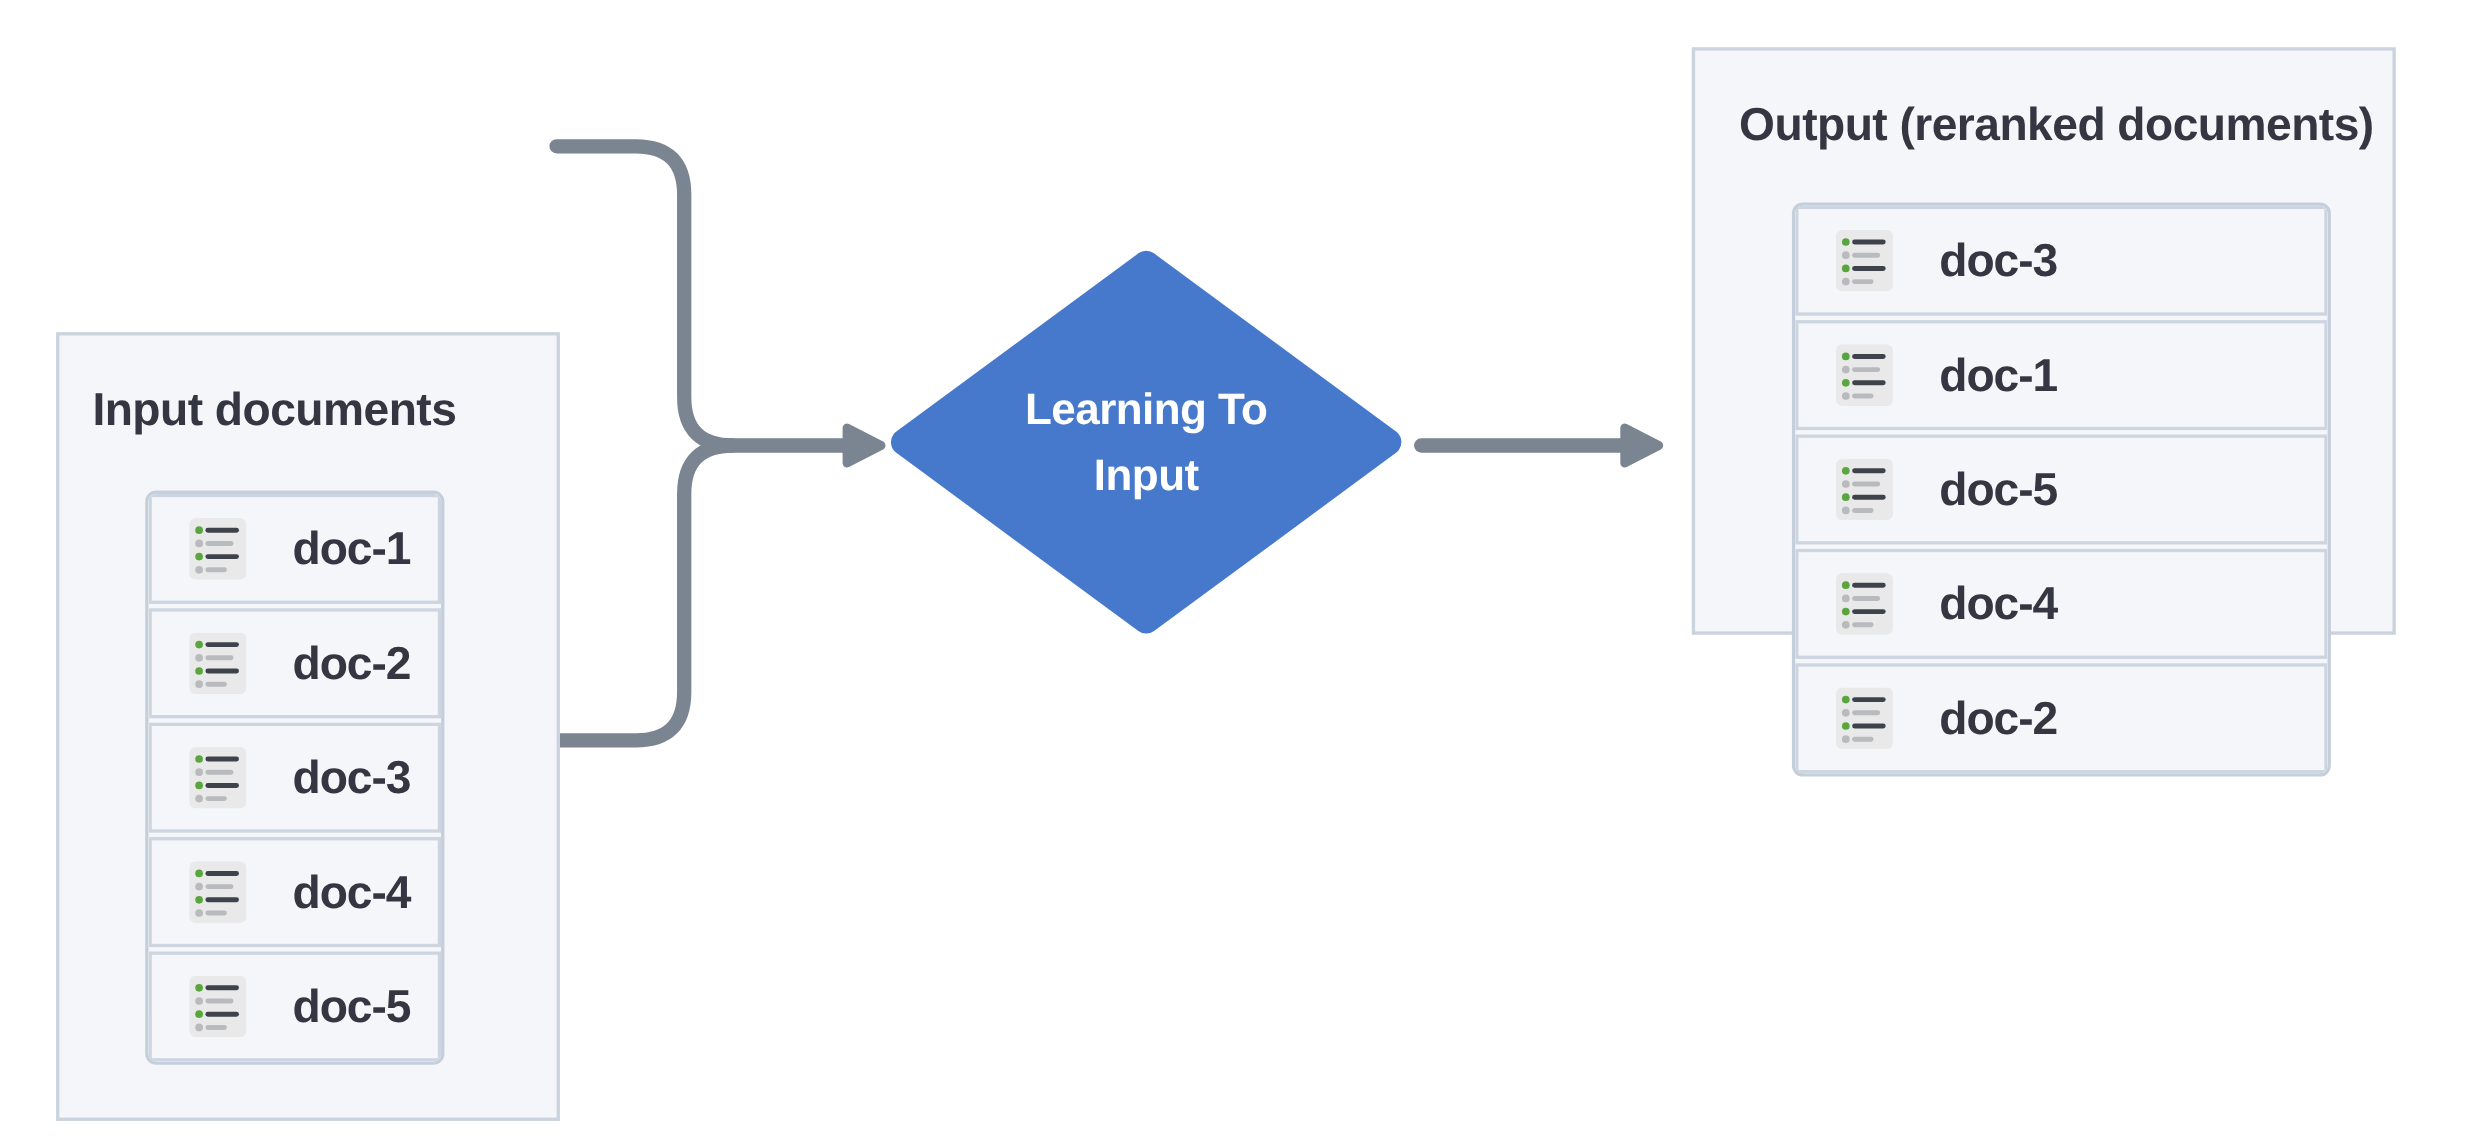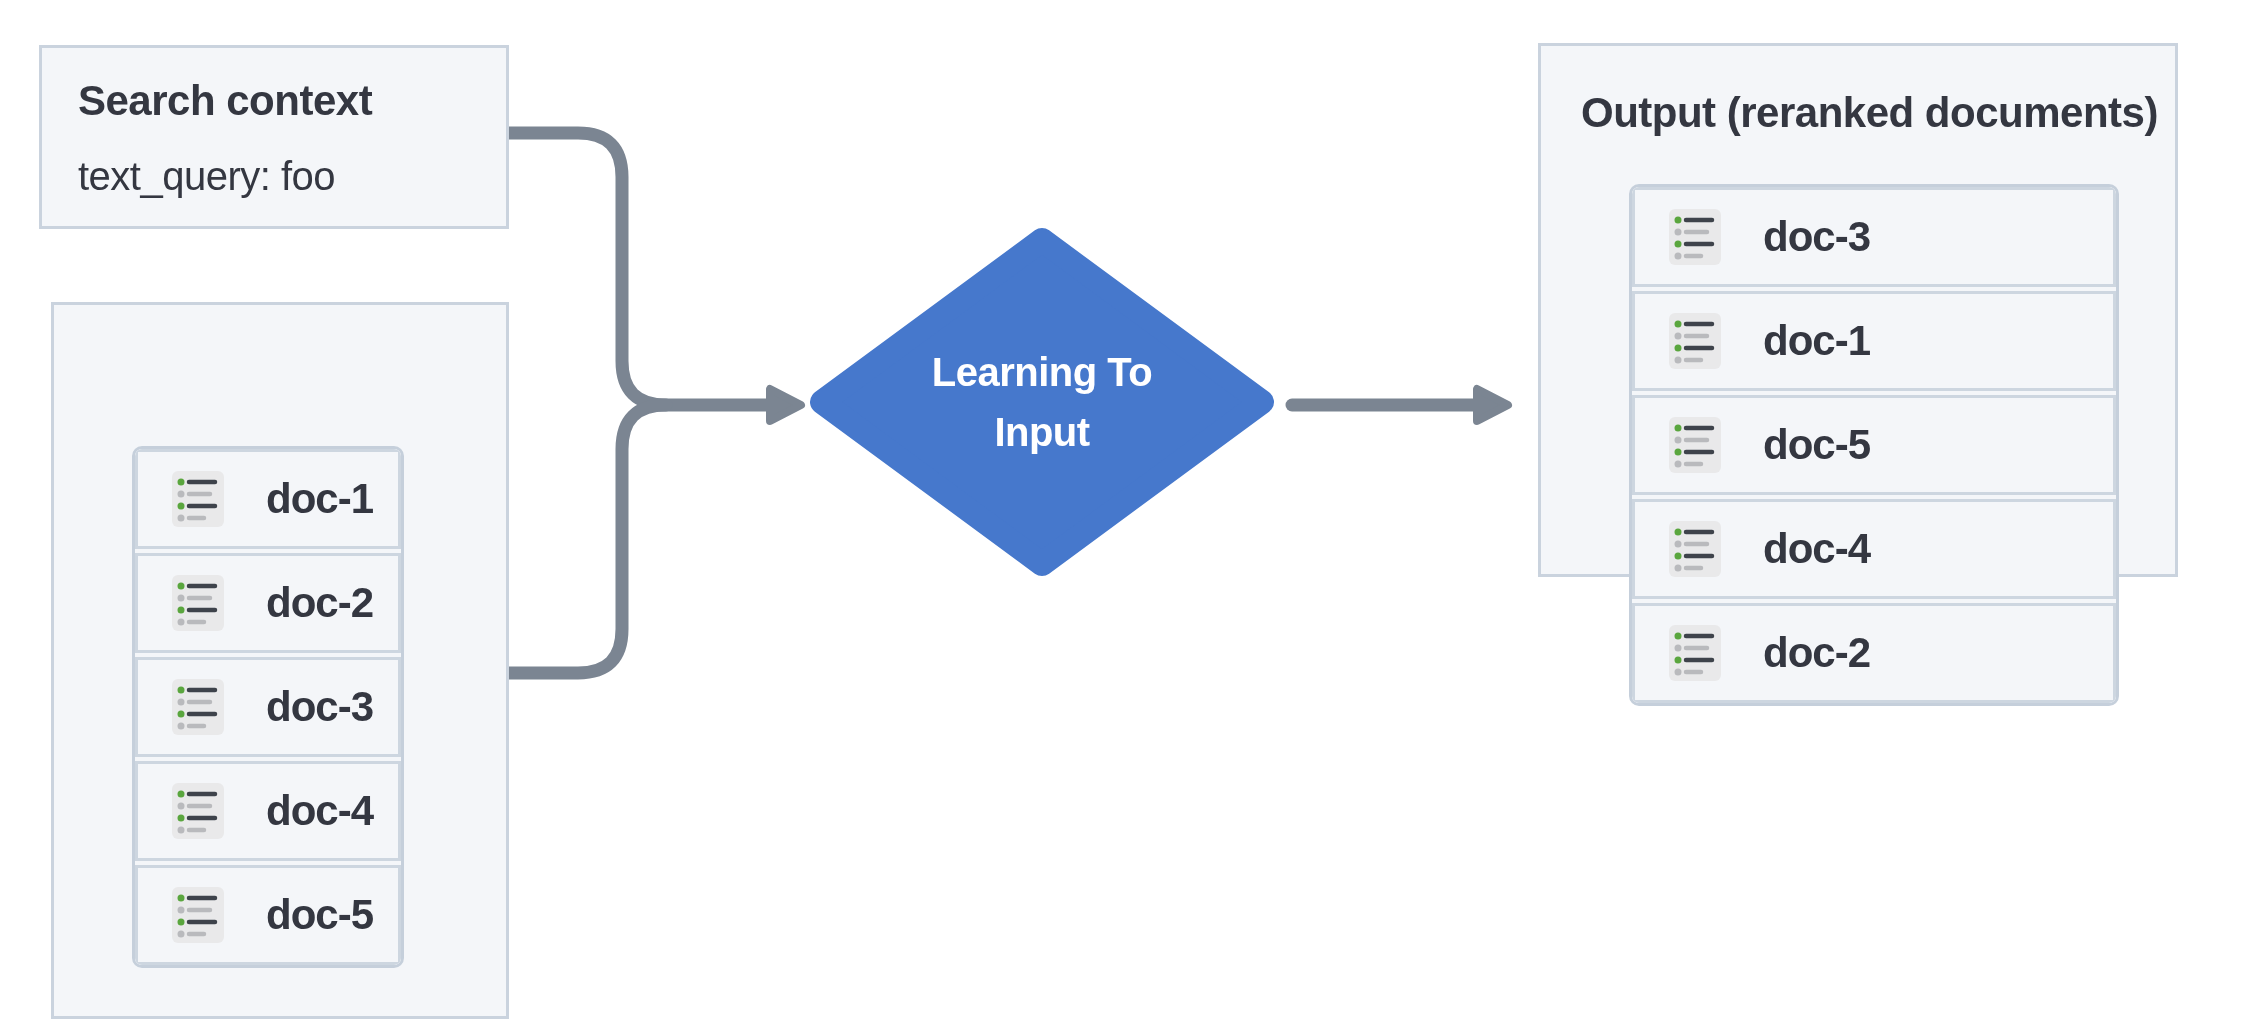--- a/index.html
+++ b/index.html
@@ -72,26 +72,23 @@
       <path d="M506,673 L578,673 Q622,673 622,629 L622,449 Q622,405 666,405"></path>
       <path d="M1292,405 L1477,405"></path>
     </g>
     <g fill="#7b8592" stroke="#7b8592" stroke-width="8" stroke-linejoin="round">
       <polygon points="770,389 770,421 801,405"></polygon>
       <polygon points="1477,389 1477,421 1508,405"></polygon>
     </g>
     <polygon points="1042,240 1262,402 1042,564 822,402" fill="#4678cc" stroke="#4678cc" stroke-width="24" stroke-linejoin="round"></polygon>
   </svg>
 
-  <div class="box" id="search-box">
-    <div class="box-title">Search context</div>
-    <div class="query-text">text_query: foo</div>
-  </div>
 
   <div class="box" id="input-box">
+    <div class="box-title">Input documents</div>
     <div class="doc-list">
 
         <div class="doc-row">
           <svg class="doc-icon" viewBox="0 0 52 56">
             <rect x="0" y="0" width="52" height="56" rx="6" fill="#e9e9ea"></rect>
             <circle cx="9" cy="11" r="3.5" fill="#5aa63e"></circle>
             <line x1="17" y1="11" x2="43" y2="11" stroke="#3e434b" stroke-width="4.5" stroke-linecap="round"></line>
             <circle cx="9" cy="23" r="3.5" fill="#b9babd"></circle>
             <line x1="17" y1="23" x2="38" y2="23" stroke="#b9babd" stroke-width="4.5" stroke-linecap="round"></line>
             <circle cx="9" cy="35" r="3.5" fill="#5aa63e"></circle>

